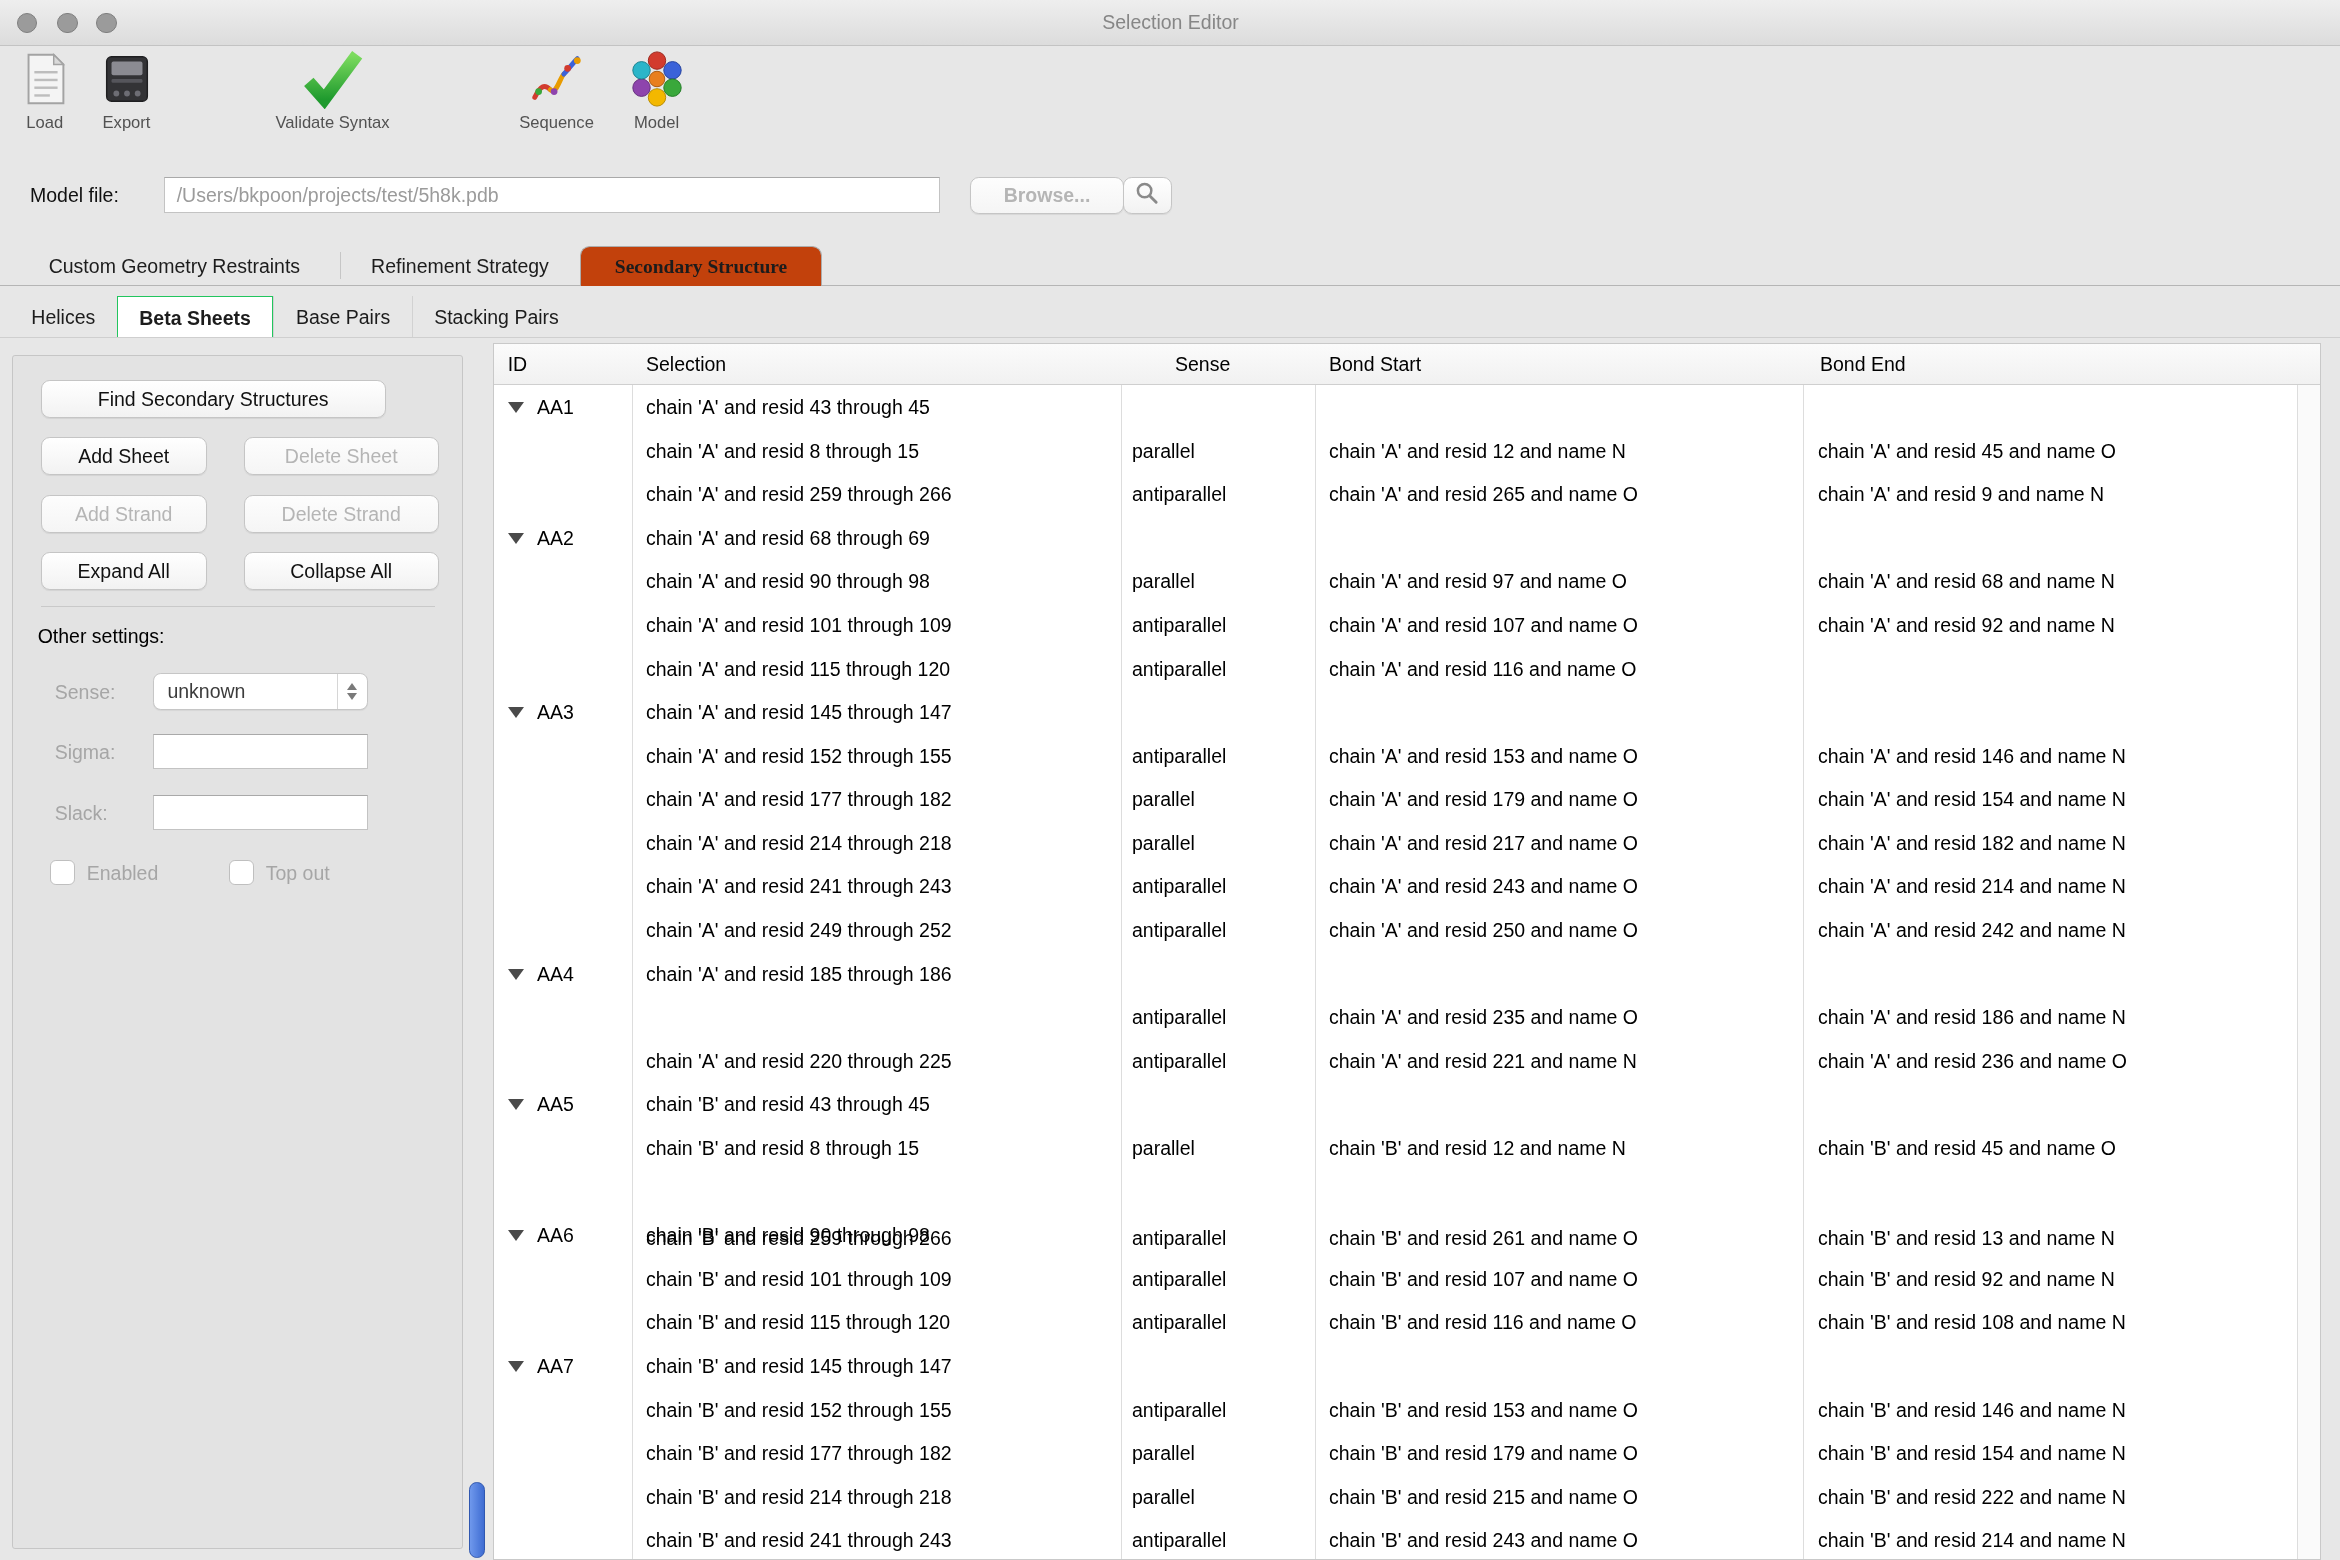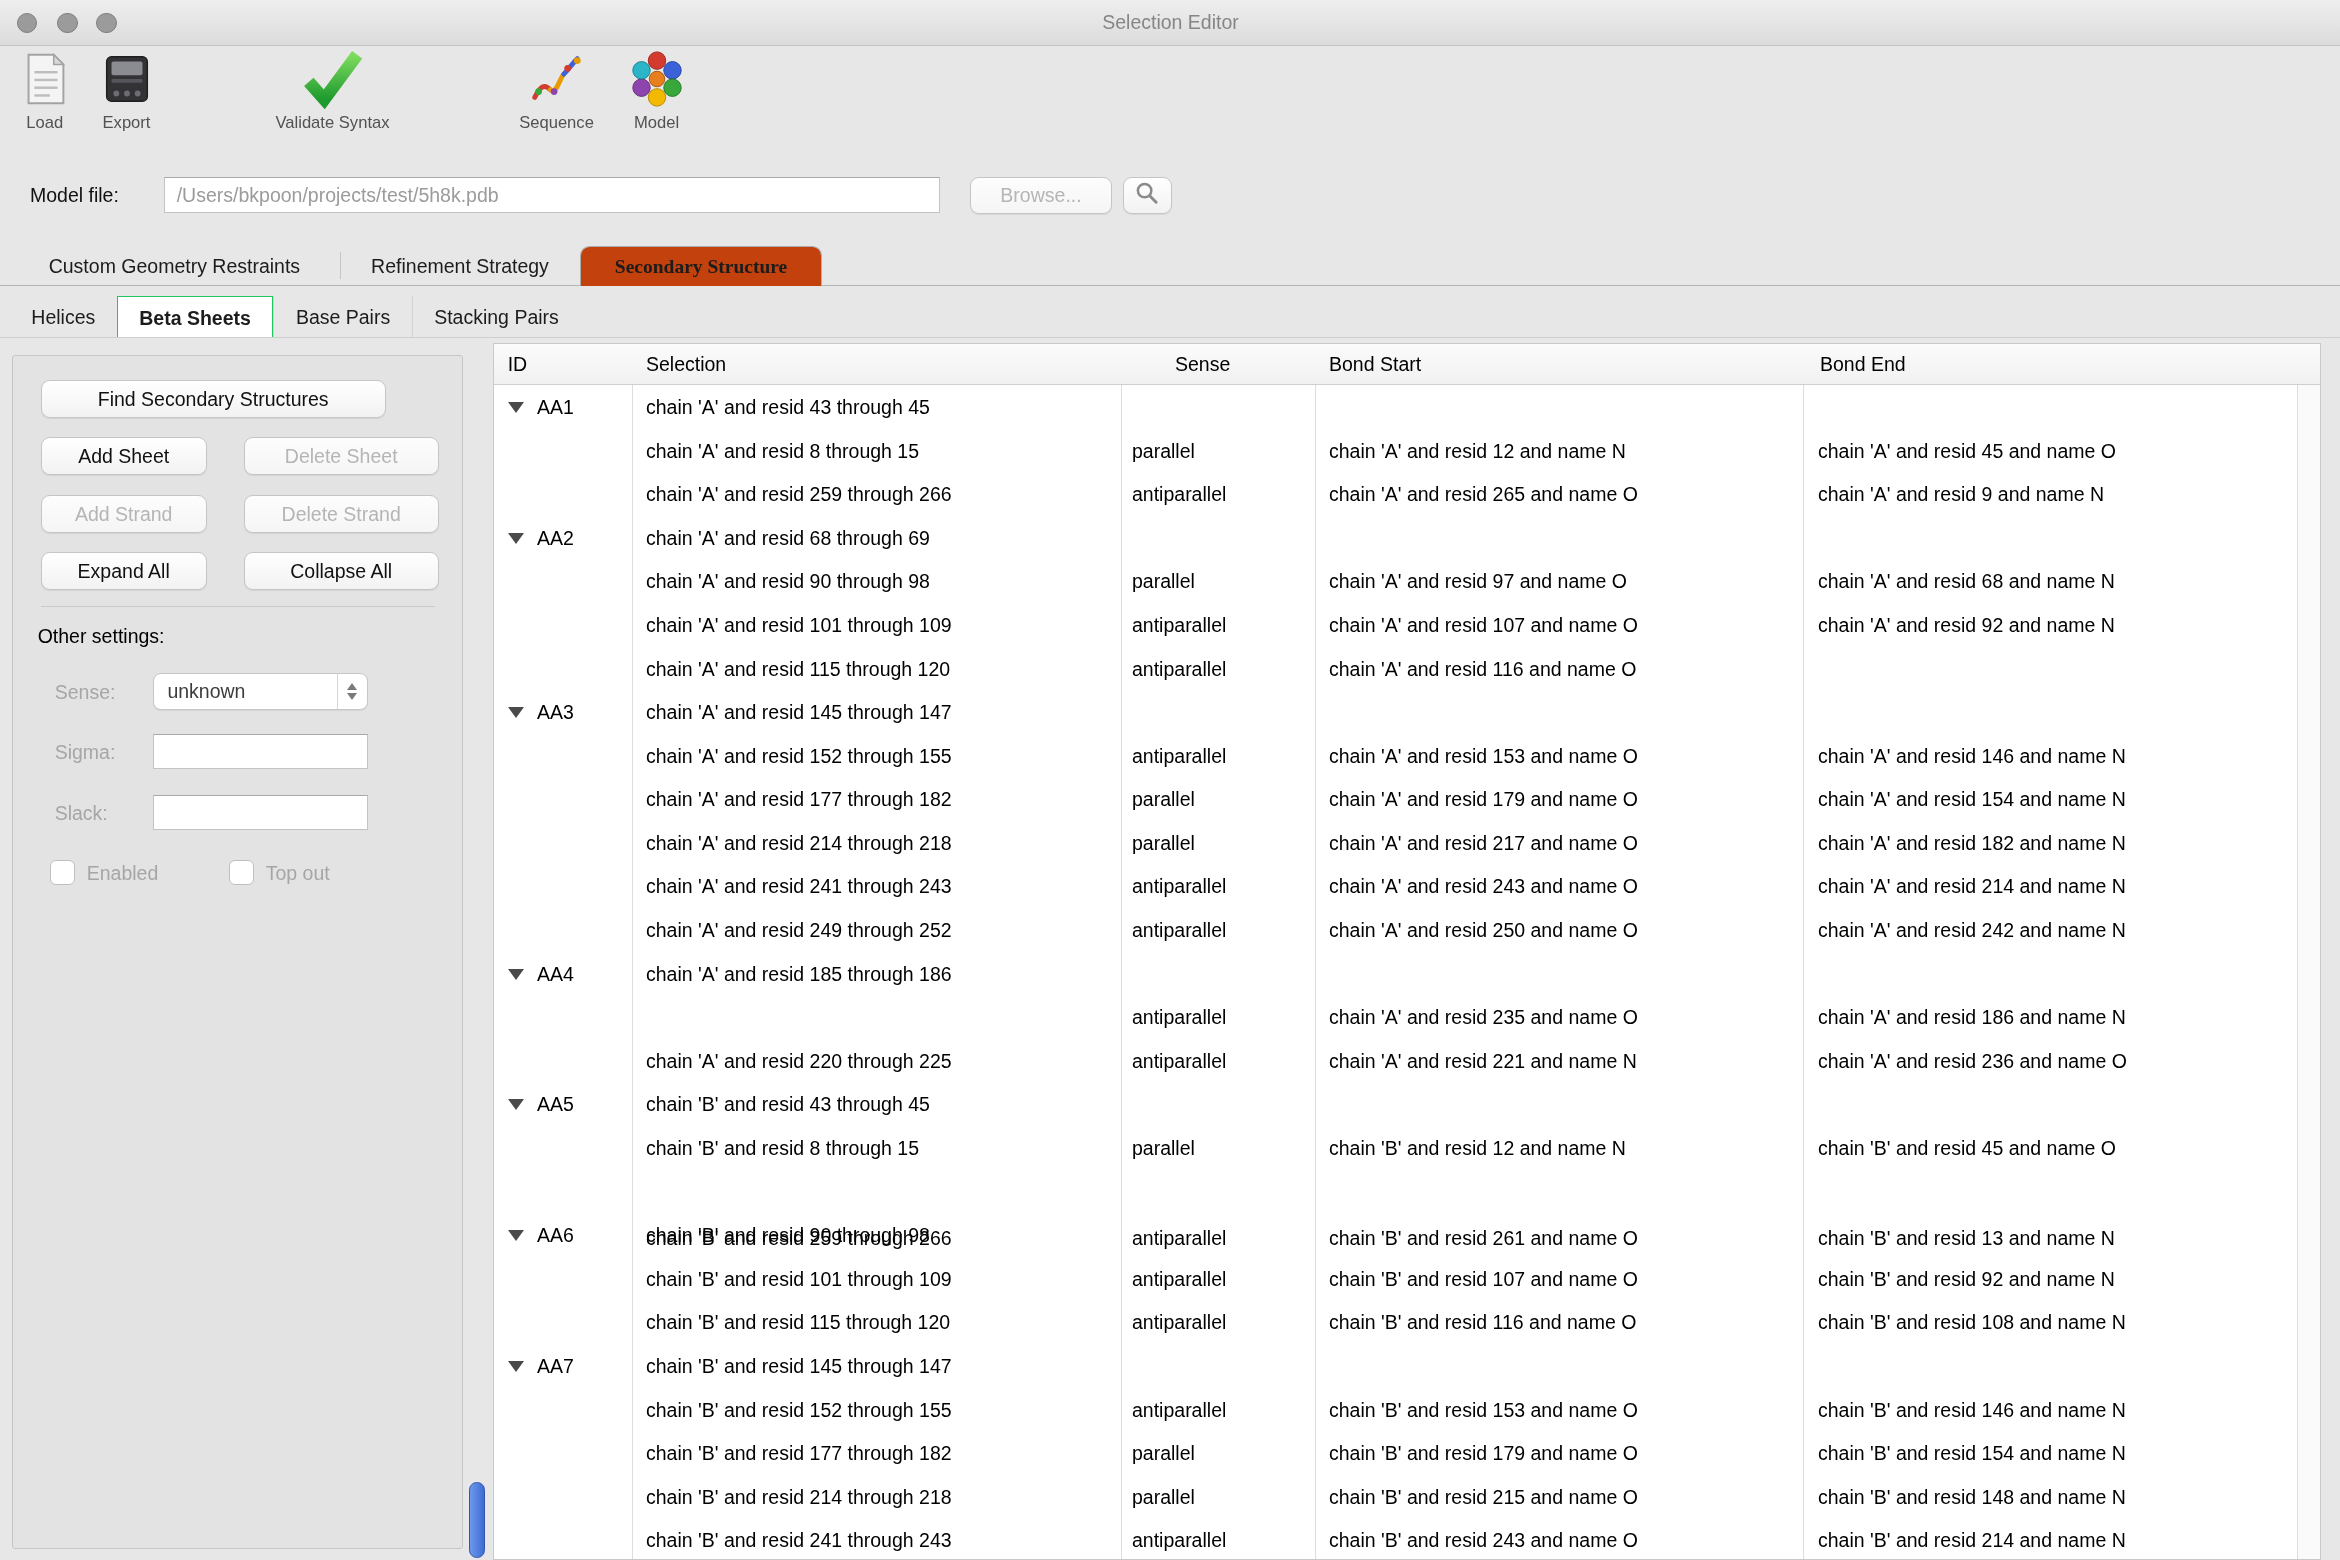--- a/index.html
+++ b/index.html
@@ -157,21 +157,21 @@
         <circle cx="15" cy="40" r="9" fill="#8e44ad" stroke="#632d7a" stroke-width="1"></circle>
         <circle cx="15" cy="22" r="9" fill="#2bb5c9" stroke="#1b7f8d" stroke-width="1"></circle>
         <circle cx="31" cy="31" r="8" fill="#e87f1e" stroke="#a95a12" stroke-width="1"></circle>
       </svg>
     </span>
     <span class="tblabel">Model</span>
   </div>
 
   <div class="abs mf-label">Model file:</div>
   <div class="abs mf-field">/Users/bkpoon/projects/test/5h8k.pdb</div>
-  <div class="abs btn disabled" style="left:970px;top:177px;width:142px;height:37px;">Browse...</div>
+  <div class="abs btn disabled" style="left:970px;top:177px;width:154px;height:37px;font-weight:bold;">Browse...</div>
   <div class="abs btn" style="left:1123px;top:177px;width:49px;height:37px;">
     <span>
       <svg width="25" height="25" viewBox="0 0 26 26">
         <circle cx="10" cy="10" r="7" fill="none" stroke="#8a8a8a" stroke-width="2.6"></circle>
         <line x1="15.5" y1="15.5" x2="22" y2="22" stroke="#8a8a8a" stroke-width="3" stroke-linecap="round"></line>
       </svg>
     </span>
   </div>
 
   <div class="abs tabline"></div>
@@ -400,21 +400,21 @@
         <div class="trow" style="top: 1087px;">
           <div class="cell" style="left: 152px; width: 468px;">chain 'B' and resid 177 through 182</div>
           <div class="cell" style="left: 638px; width: 180px;">parallel</div>
           <div class="cell" style="left: 835px; width: 468px;">chain 'B' and resid 179 and name O</div>
           <div class="cell" style="left: 1324px; width: 474px;">chain 'B' and resid 154 and name N</div>
         </div>
         <div class="trow" style="top: 1131px;">
           <div class="cell" style="left: 152px; width: 468px;">chain 'B' and resid 214 through 218</div>
           <div class="cell" style="left: 638px; width: 180px;">parallel</div>
           <div class="cell" style="left: 835px; width: 468px;">chain 'B' and resid 215 and name O</div>
-          <div class="cell" style="left: 1324px; width: 474px;">chain 'B' and resid 148 and name N</div>
+          <div class="cell" style="left: 1324px; width: 474px;">chain 'B' and resid 222 and name N</div>
         </div>
         <div class="trow" style="top: 1174px;">
           <div class="cell" style="left: 152px; width: 468px;">chain 'B' and resid 241 through 243</div>
           <div class="cell" style="left: 638px; width: 180px;">antiparallel</div>
           <div class="cell" style="left: 835px; width: 468px;">chain 'B' and resid 243 and name O</div>
           <div class="cell" style="left: 1324px; width: 474px;">chain 'B' and resid 214 and name N</div>
         </div>
       </div>
     <div class="abs vscroll"></div>
   </div>

